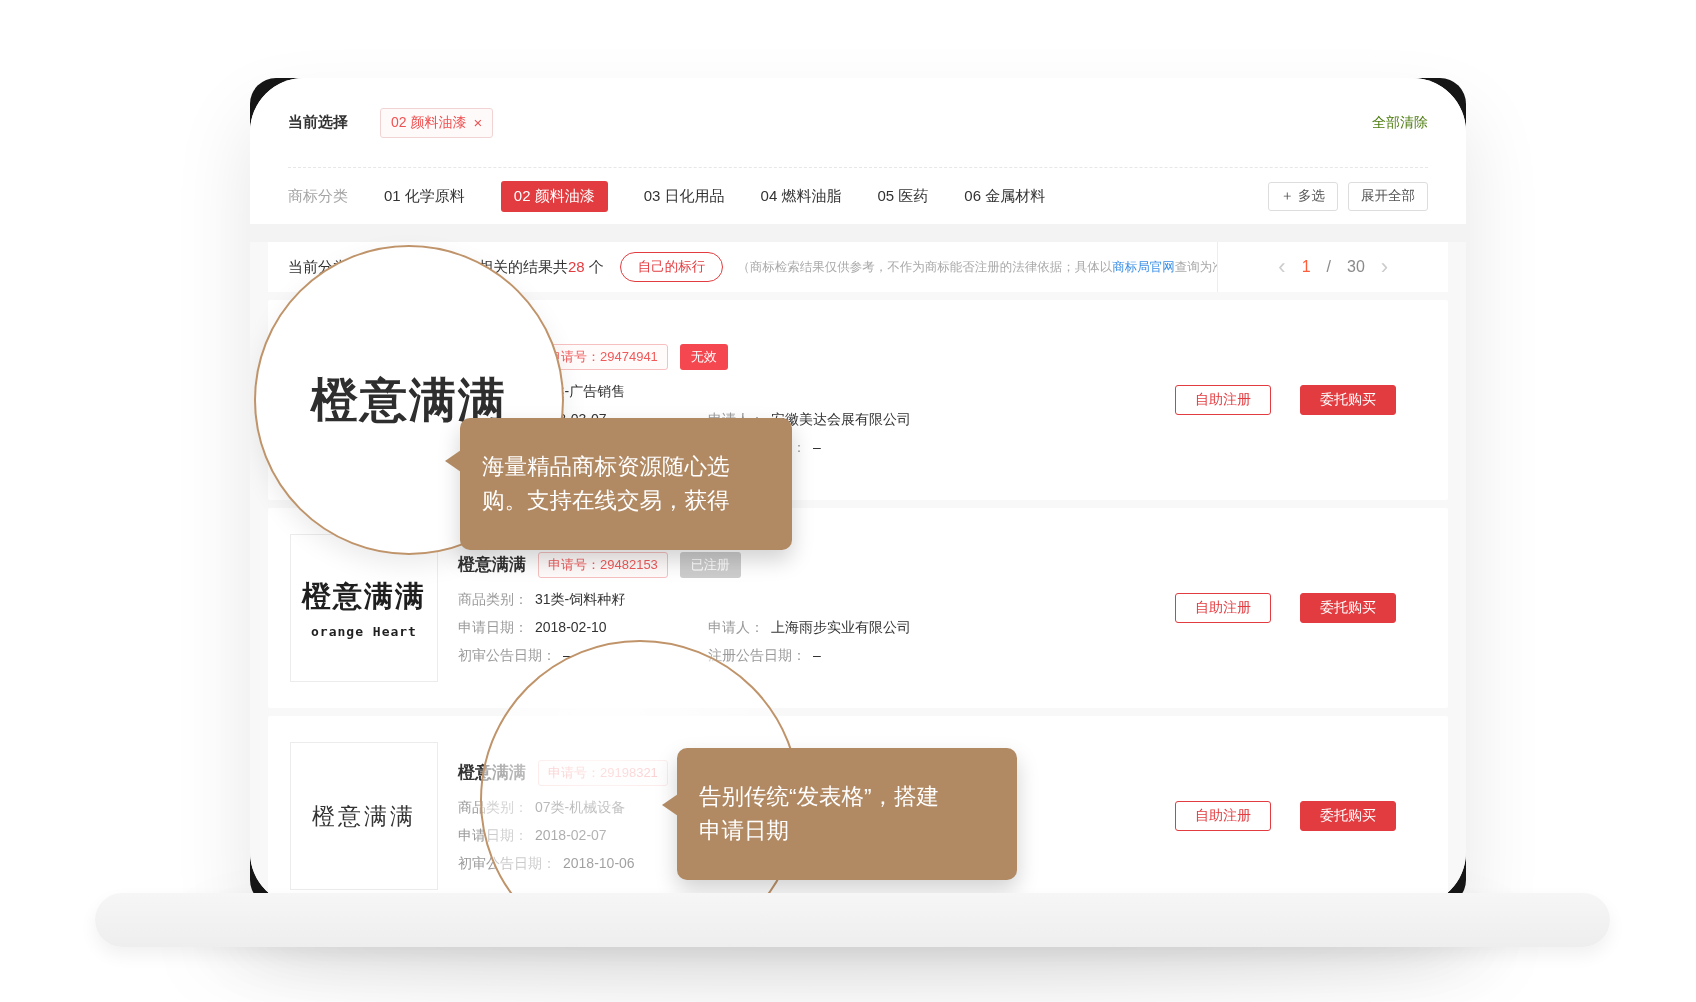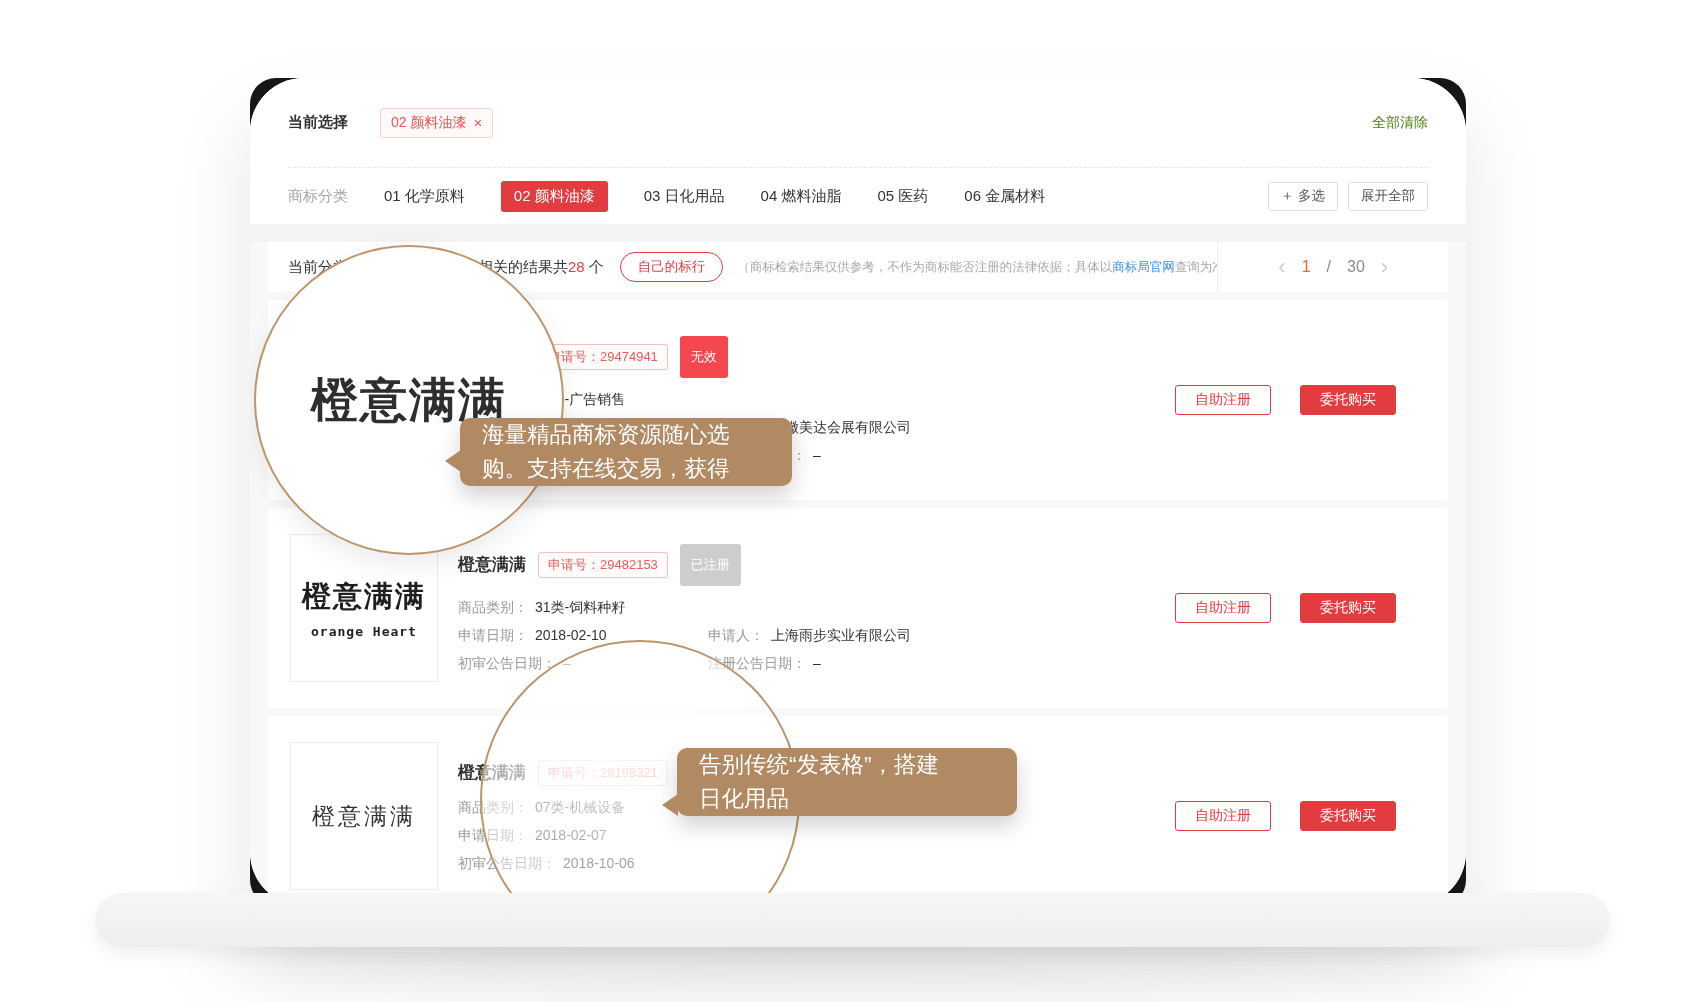--- a/index.html
+++ b/index.html
@@ -61,21 +61,21 @@
   .mark-serif{ font-family:"DejaVu Serif","Liberation Serif",serif; font-weight:bold;
     font-size:29px; color:#1f1f1f; letter-spacing:2px;}
   .mark-mono{ font-family:"DejaVu Sans Mono","Liberation Mono",monospace; font-weight:bold;
     font-size:13px; color:#1f1f1f; margin-top:7px; letter-spacing:1px;}
   .mark-plain{ font-size:23px; color:#333; letter-spacing:3px;}
   .row-details{ margin-left:20px; width:660px;}
   .title-line{ display:flex; align-items:center; gap:12px; margin-bottom:13px;}
   .mark-name{ font-size:17px; font-weight:bold; color:#333;}
   .app-no-tag{ border:1px solid #f6c0c0; background:#fffbfb; color:#f05a5a;
     font-size:13px; padding:3px 9px; border-radius:3px; white-space:nowrap;}
-  .status-badge{ font-size:13px; color:#fff; padding:12px 11px; border-radius:3px;}
+  .status-badge{ font-size:13px; color:#fff; padding:4px 11px; border-radius:3px;}
   .status-invalid{ background:#f4474f;}
   .status-registered{ background:#cdcdcd;}
   .field-line{ display:flex; margin-top:10px; font-size:14px;}
   .field{ display:flex; white-space:nowrap;}
   .field.w1{ width:250px;}
   .f-label{ color:#9a9a9a;}
   .f-value{ color:#333; margin-left:7px;}
   .row-actions{ position:absolute; right:52px; top:50%; transform:translateY(-50%);
     display:flex; gap:29px;}
   .btn{ width:96px; height:30px; display:inline-flex; align-items:center;
@@ -86,21 +86,21 @@
   .magnifier-1{ position:absolute; left:4px; top:167px; width:310px; height:310px;
     border-radius:50%; background:#fff; border:2px solid #c0946a; z-index:6;
     display:flex; align-items:center; justify-content:center;
     box-shadow:0 10px 26px rgba(0,0,0,.08);}
   .magnifier-1 .big-mark{ font-size:47px; font-weight:bold; color:#2e2e2e; letter-spacing:2px;}
   .magnifier-2{ position:absolute; left:230px; top:562px; width:320px; height:320px;
     border-radius:50%; border:2px solid #c0946a; z-index:5;
     background:radial-gradient(circle at 38% 28%, rgba(255,255,255,.92),
       rgba(255,255,255,.45) 55%, rgba(255,255,255,.15) 85%);}
   .tooltip{ position:absolute; background:#b18a64; color:#fff; border-radius:10px;
-    padding:0 22px; font-size:22.5px; line-height:34px; z-index:7;
+    padding:32px 22px; font-size:22.5px; line-height:34px; z-index:7;
     box-shadow:0 10px 22px rgba(0,0,0,.18);}
   .tooltip .arrow{ position:absolute; left:-15px; width:0; height:0;
     border-top:11px solid transparent; border-bottom:11px solid transparent;
     border-right:16px solid #b18a64;}
   .tooltip-1{ left:210px; top:340px; width:332px;}
   .tooltip-1 .arrow{ top:32px;}
   .tooltip-2{ left:427px; top:670px; width:340px;}
   .tooltip-2 .arrow{ top:46px;}
 </style>
 </head>
@@ -287,19 +287,19 @@
 
     <div class="tooltip tooltip-1">
       <span class="arrow"></span>
       <div>海量精品商标资源随心选</div>
       <div>购。支持在线交易，获得</div>
     </div>
 
     <div class="tooltip tooltip-2">
       <span class="arrow"></span>
       <div>告别传统“发表格”，搭建</div>
-      <div>日化用品</div>
+      <div>申请日期</div>
     </div>
 
   </div>
 </div>
 
 <div class="base-bar"></div>
 
 </body></html>

